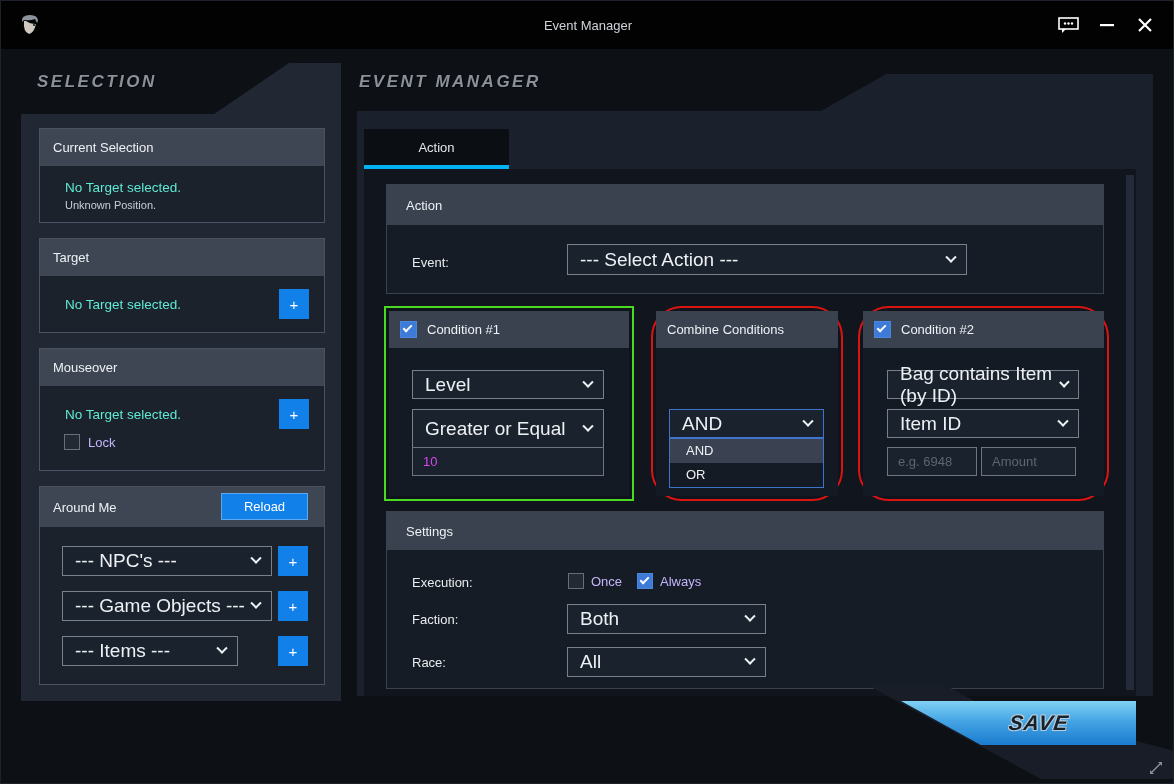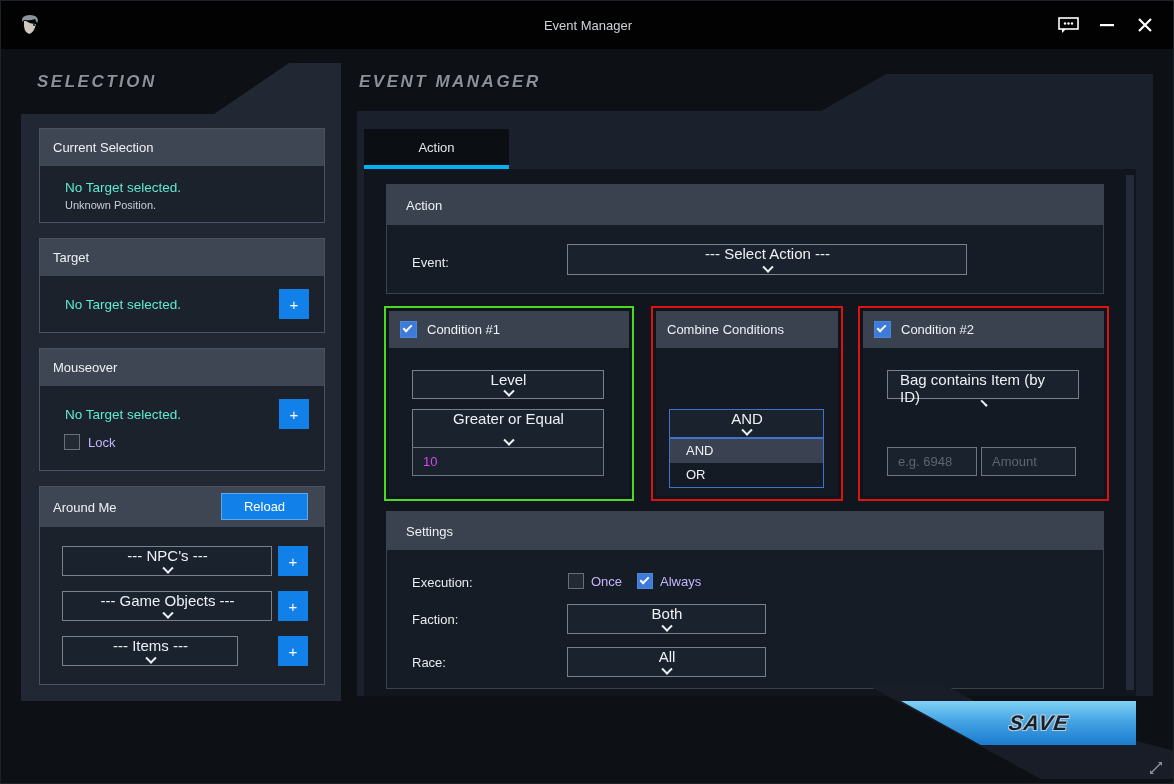--- a/index.html
+++ b/index.html
@@ -26,21 +26,21 @@
   .sbox { position:absolute; width:286px; background:#1c222c; border:1px solid #4a5361; }
   .sbox-head { height:37px; background:#3e4654; display:flex; align-items:center; padding:0 13px; color:#eef1f5; font-size:13px; }
   .stext { position:absolute; color:#5eead4; font-size:13.5px; }
   .stext-sub { position:absolute; color:#c9ced5; font-size:11px; }
 
   
   .plusbtn { position:absolute; width:30px; height:30px; background:#1180e8; color:#fff; display:flex; align-items:center; justify-content:center; font-size:15px; }
   .reloadbtn { position:absolute; background:#1180e8; color:#fff; display:flex; align-items:center; justify-content:center; font-size:13px; border:1px solid #59aaf0; }
 
   
-  .dd { position:absolute; background:#1a222e; border:1px solid #78808c; display:flex; align-items:center; justify-content:space-between; padding:0 11px 0 12px; color:#eef1f4; font-size:15px;flex-direction:column; }
+  .dd { position:absolute; background:#1a222e; border:1px solid #78808c; display:flex; align-items:center; justify-content:space-between; padding:0 11px 0 12px; color:#eef1f4; font-size:19px; }
   .chev { width:8px; height:8px; border-right:2.4px solid #eef1f4; border-bottom:2.4px solid #eef1f4; transform:rotate(45deg) translate(-2px,-2px); }
   .tin { position:absolute; background:#1a222e; border:1px solid #6d7582; color:#d946ef; font-size:13px; padding:0 10px; font-family:"Liberation Sans",sans-serif; outline:none; }
   .tin::placeholder { color:#5c6673; }
 
   
   .cb { position:absolute; width:16px; height:16px; background:#232a34; border:1px solid #666e7a; }
   .cb.checked { background:#3e7bd8; border-color:#4b86de; }
   .tick { display:block; width:9px; height:5px; border-left:2px solid #fff; border-bottom:2px solid #fff; transform:rotate(-45deg); margin:3px 0 0 2px; }
   .cb-label { position:absolute; color:#c4b5fd; font-size:13px; }
 
@@ -53,21 +53,21 @@
   .gbox { position:absolute; background:#161c26; border:1px solid #3a424f; }
   .gbox-head { height:40px; background:#3a4250; display:flex; align-items:center; padding:0 19px; color:#eef1f5; font-size:13px; }
   .glabel { position:absolute; color:#e9ecef; font-size:13px; }
 
   
   .cond { position:absolute; background:#0f141c; border-width:2px; border-style:solid; }
   .cond-bg { position:absolute; left:3px; right:3px; top:3px; bottom:3px; background:#141a24; }
   .cond-head { position:absolute; left:3px; right:3px; top:3px; height:37px; background:#3a4250; display:flex; align-items:center; padding:0 11px; color:#eef1f5; font-size:13px; }
   .cond-head .hcb { position:relative; width:17px; height:17px; margin-right:10px; background:#3e7bd8; border:1px solid #4b86de; flex:0 0 auto; }
   .border-green { border-color:#4bd922; }
-  .border-red { border-color:#dc1410; }
+  .border-red { border-color:#dc1410;border-radius:31px; }
 
   
   .dd.open { border-color:#3e74cc; }
   .combo-list { position:absolute; background:#151b25; border:1px solid #3e74cc; }
   .combo-item { height:24px; line-height:24px; padding-left:16px; color:#eef1f4; font-size:13px; }
   .combo-item.selected { background:#3a4252; }
 
   
   .footer-art { position:absolute; left:0; top:684px; pointer-events:none; }
   .save-btn { position:absolute; left:900px; top:700px; width:235px; height:44px;
@@ -236,20 +236,24 @@
         <div class="cond-head">
           <span class="hcb">
               <span class="tick"></span>
             </span>
           <span>Condition #2</span>
         </div>
         <div class="dd" style="left:27px;top:62px;width:192px;height:29px">
           <span>Bag contains Item (by ID)</span>
           <span class="chev"></span>
         </div>
+        <div class="dd" style="left:27px;top:101px;width:192px;height:29px">
+          <span>Item ID</span>
+          <span class="chev"></span>
+        </div>
         <input class="tin" style="left: 27px; top: 139px; width: 90px; height: 29px;" placeholder="e.g. 6948">
         <input class="tin" style="left: 121px; top: 139px; width: 95px; height: 29px;" placeholder="Amount">
       </div>
 
       <div class="gbox" style="left:22px;top:342px;width:718px;height:178px">
         <div class="gbox-head" style="height:38px">
           <span>Settings</span>
         </div>
         <div class="glabel" style="left:25px;top:63px">Execution:</div>
         <div class="cb" style="left:181px;top:61px"></div>

